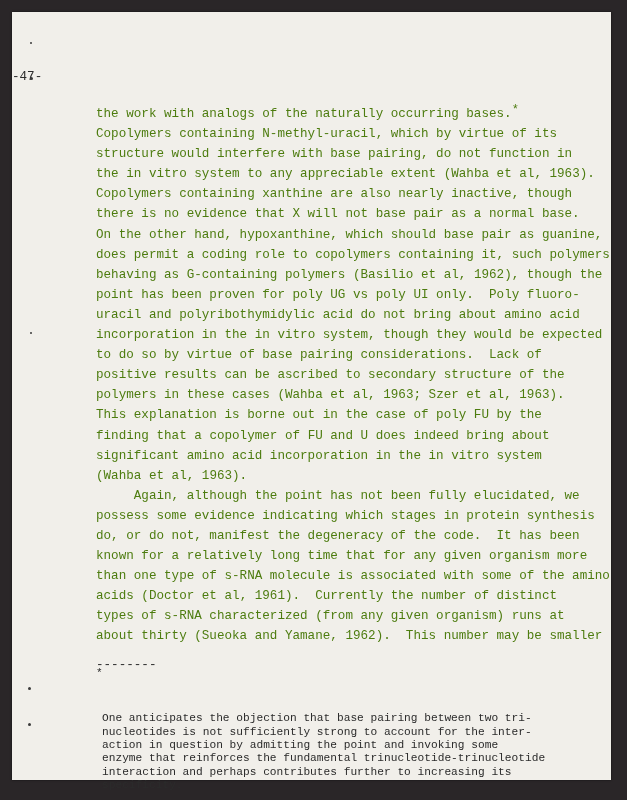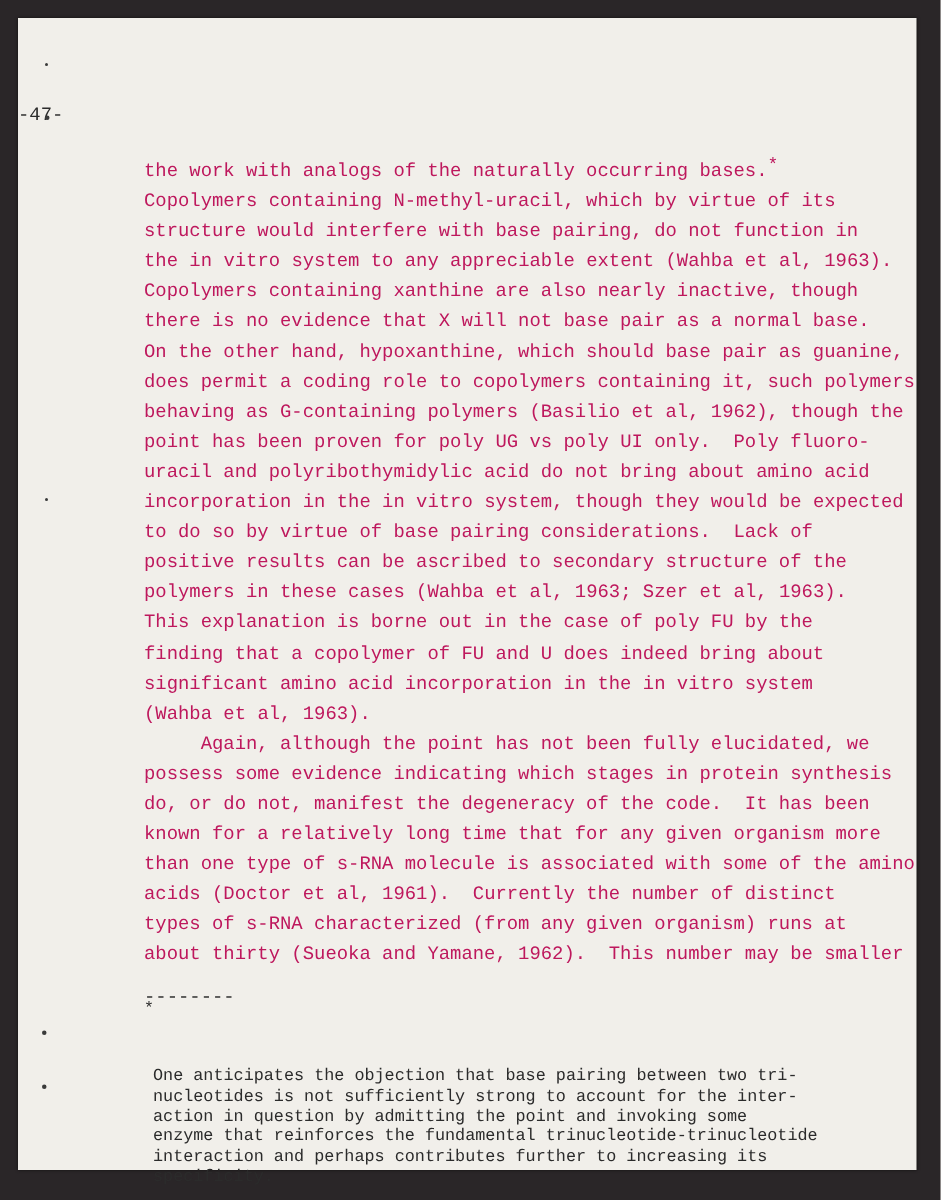--- a/index.html
+++ b/index.html
@@ -13,21 +13,21 @@
     position: absolute; left: 12px; top: 12px; width: 599px; height: 768px;
     background: #f1efea;
     box-shadow: 0 0 2px rgba(0,0,0,0.6);
   }
   .page-number {
     position: absolute; left: 0; width: 599px; top: 58px;
     text-align: left; font-size: 12.6px; color: #2b2b2b;
   }
   .body-text {
     position: absolute; left: 84px; top: 92px; width: 500px;
-    font-size: 12.6px; line-height: 20.1px; color: #be185d;
+    font-size: 12.6px; line-height: 20.1px; color: #4d7c0f;
     white-space: pre;
   }
   .line { display: block; height: 20.1px; }
   .u { text-underline-offset: 2px; }
   sup.star { font-size: 12px; position: relative; top: -4px; vertical-align: baseline; }
   .rule {
     position: absolute; left: 84px; top: 646px; font-size: 12.6px; color: #2b2b2b;
     letter-spacing: 0px;
   }
   .footnote {

